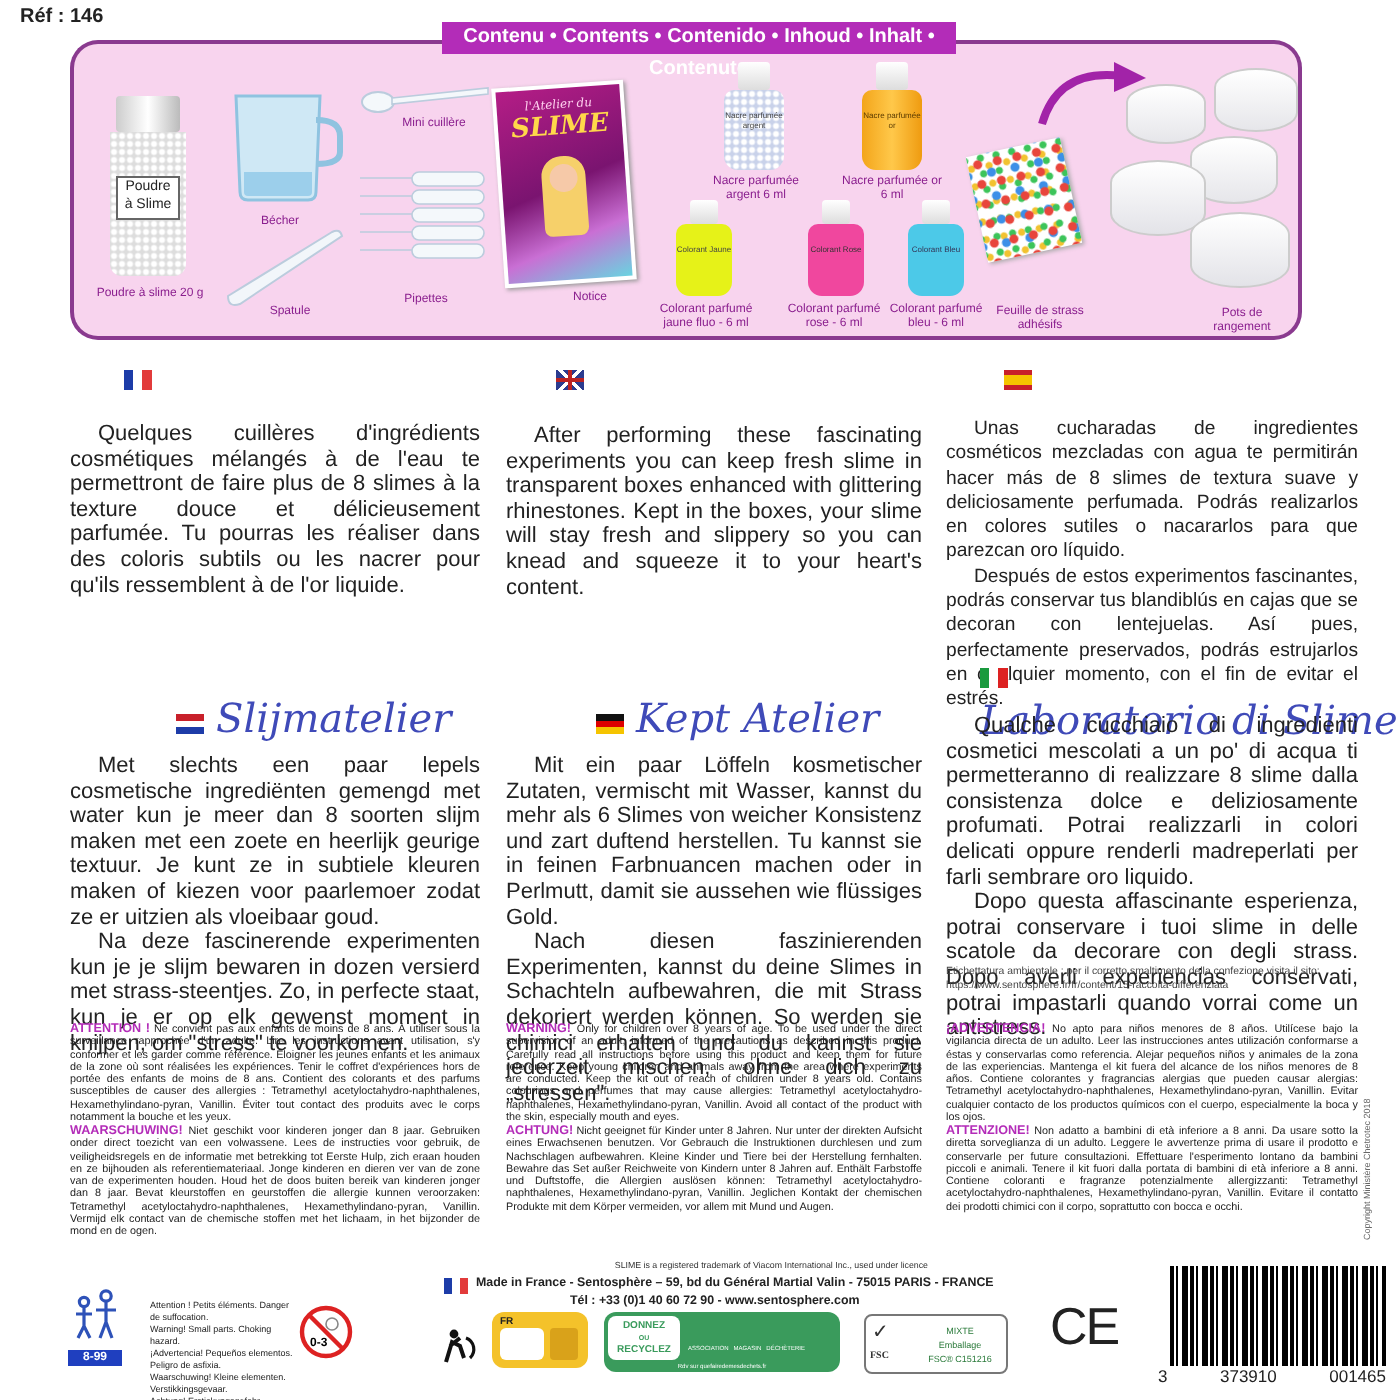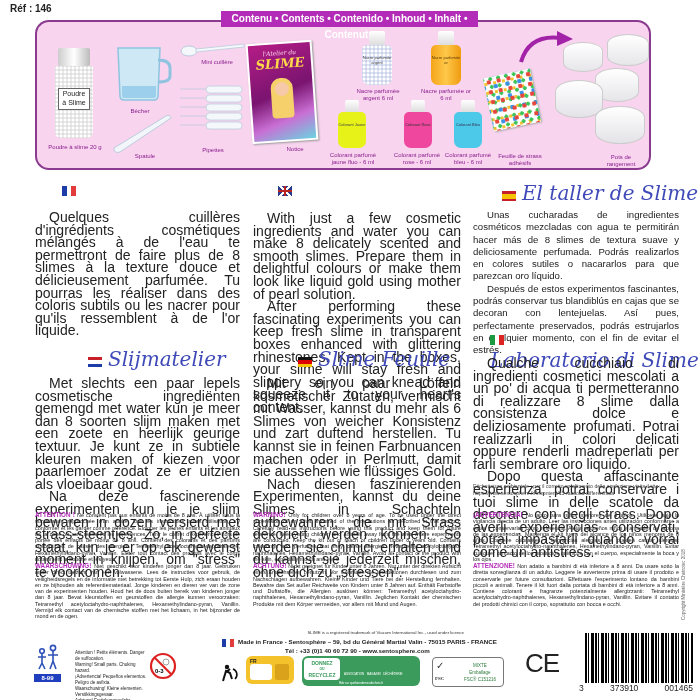--- a/index.html
+++ b/index.html
@@ -6,21 +6,21 @@
 html,body{width:700px;height:700px;background:#fff;overflow:hidden}
 body{position:relative;font-family:"Liberation Sans",sans-serif;color:#222}
 .abs{position:absolute}
 .ref{left:10px;top:3px;font-size:10px;font-weight:bold;color:#222}
 .contents-bar{left:221px;top:11px;width:257px;height:16px;background:#b32cb8;color:#fff;font-size:10px;font-weight:bold;text-align:center;line-height:16px}
 .item-label{font-size:6px;color:#8a1e8e;text-align:center;line-height:7px}
 .bottle{border-radius:5px 5px 7px 7px}
 .cap{background:linear-gradient(#fff,#ddd);border-radius:2px}
 .title{font-family:"DejaVu Serif",serif;font-style:italic;font-size:20px;color:#3f4ab8;white-space:nowrap}
 .flag{display:inline-block;width:14px;height:10px;vertical-align:middle;margin-right:6px}
-.para{font-size:14px;line-height:12.6px;text-align:justify;color:#222}
+.para{font-size:11px;line-height:12.6px;text-align:justify;color:#222}
 .para p{text-indent:14px}
 .warn{font-size:5.4px;line-height:6.3px;text-align:justify;color:#222}
 .warn b{color:#b32cb8;font-size:6.3px}
 .small{font-size:4.5px;line-height:6px}
 .footer-txt{font-size:6.2px;font-weight:bold}
 .barcode{background:repeating-linear-gradient(90deg,#000 0 2px,#fff 2px 3px,#000 3px 4px,#fff 4px 6px,#000 6px 9px,#fff 9px 10px)}
 </style>
 </head>
 <body>
 
@@ -146,42 +146,41 @@
   <span class="flag" style="background:linear-gradient(90deg,#1d3ca8 33%,#fff 33% 66%,#e23b3b 66%)"></span>
 </div>
 <div class="abs para" style="left:35px;top:211px;width:205px">
   <p>Quelques cuillères d'ingrédients cosmétiques mélangés à de l'eau te permettront de faire plus de 8 slimes à la texture douce et délicieusement parfumée. Tu pourras les réaliser dans des coloris subtils ou les nacrer pour qu'ils ressemblent à de l'or liquide.</p>
 </div>
 
 <div class="abs" style="left:278px;top:181px;width:200px">
   <span class="flag" style="background:linear-gradient(#b22 0 0) center/100% 2px no-repeat,linear-gradient(#b22 0 0) center/2px 100% no-repeat,linear-gradient(45deg,transparent 45%,#fff 45% 55%,transparent 55%),linear-gradient(-45deg,transparent 45%,#fff 45% 55%,transparent 55%),#2b3b8f"></span>
 </div>
 <div class="abs para" style="left:253px;top:212px;width:208px">
-  <p>With just a few cosmetic ingredients and water you can make 8 delicately scented and smooth slimes. Prepare them in delightful colours or make them look like liquid gold using mother of pearl solution.</p>
   <p>After performing these fascinating experiments you can keep fresh slime in transparent boxes enhanced with glittering rhinestones. Kept in the boxes, your slime will stay fresh and slippery so you can knead and squeeze it to your heart's content.</p>
 </div>
 
 <div class="abs" style="left:502px;top:181px;width:200px">
-  <span class="flag" style="background:linear-gradient(#c8202a 25%,#f5c400 25% 75%,#c8202a 75%)"></span><span class="title">El taller de Slime</span>
+  <span class="flag" style="background:linear-gradient(#c8202a 25%,#f5c400 25% 75%,#c8202a 75%)"></span>
 </div>
 <div class="abs para" style="left:473px;top:209px;width:206px;font-size:9.6px;line-height:12.3px">
   <p>Unas cucharadas de ingredientes cosméticos mezcladas con agua te permitirán hacer más de 8 slimes de textura suave y deliciosamente perfumada. Podrás realizarlos en colores sutiles o nacararlos para que parezcan oro líquido.</p>
   <p>Después de estos experimentos fascinantes, podrás conservar tus blandiblús en cajas que se decoran con lentejuelas. Así pues, perfectamente preservados, podrás estrujarlos en cualquier momento, con el fin de evitar el estrés.</p>
 </div>
 
 <div class="abs" style="left:88px;top:347px;width:150px">
   <span class="flag" style="background:linear-gradient(#c8202a 33%,#fff 33% 66%,#1d3ca8 66%)"></span><span class="title">Slijmatelier</span>
 </div>
 <div class="abs para" style="left:35px;top:377px;width:205px">
   <p>Met slechts een paar lepels cosmetische ingrediënten gemengd met water kun je meer dan 8 soorten slijm maken met een zoete en heerlijk geurige textuur. Je kunt ze in subtiele kleuren maken of kiezen voor paarlemoer zodat ze er uitzien als vloeibaar goud.</p>
   <p>Na deze fascinerende experimenten kun je je slijm bewaren in dozen versierd met strass-steentjes. Zo, in perfecte staat, kun je er op elk gewenst moment in knijpen, om "stress" te voorkomen.</p>
 </div>
 
 <div class="abs" style="left:298px;top:347px;width:170px">
-  <span class="flag" style="background:linear-gradient(#111 33%,#d00 33% 66%,#f5c400 66%)"></span><span class="title">Slime Feuille</span>
+  <span class="flag" style="background:linear-gradient(#111 33%,#d00 33% 66%,#f5c400 66%)"></span><span class="title">Kept Atelier</span>
 </div>
 <div class="abs para" style="left:253px;top:377px;width:208px">
   <p>Mit ein paar Löffeln kosmetischer Zutaten, vermischt mit Wasser, kannst du mehr als 6 Slimes von weicher Konsistenz und zart duftend herstellen. Tu kannst sie in feinen Farbnuancen machen oder in Perlmutt, damit sie aussehen wie flüssiges Gold.</p>
   <p>Nach diesen faszinierenden Experimenten, kannst du deine Slimes in Schachteln aufbewahren, die mit Strass dekoriert werden können. So werden sie chimici erhalten und du kannst sie jederzeit mischen, ohne dich zu „stressen".</p>
 </div>
 
 <div class="abs" style="left:490px;top:330px;width:210px">
   <span class="flag" style="background:linear-gradient(90deg,#1a9a3e 33%,#fff 33% 66%,#d22 66%)"></span><span class="title">Laboratorio di Slime</span>
 </div>
 <div class="abs para" style="left:473px;top:357px;width:206px">

